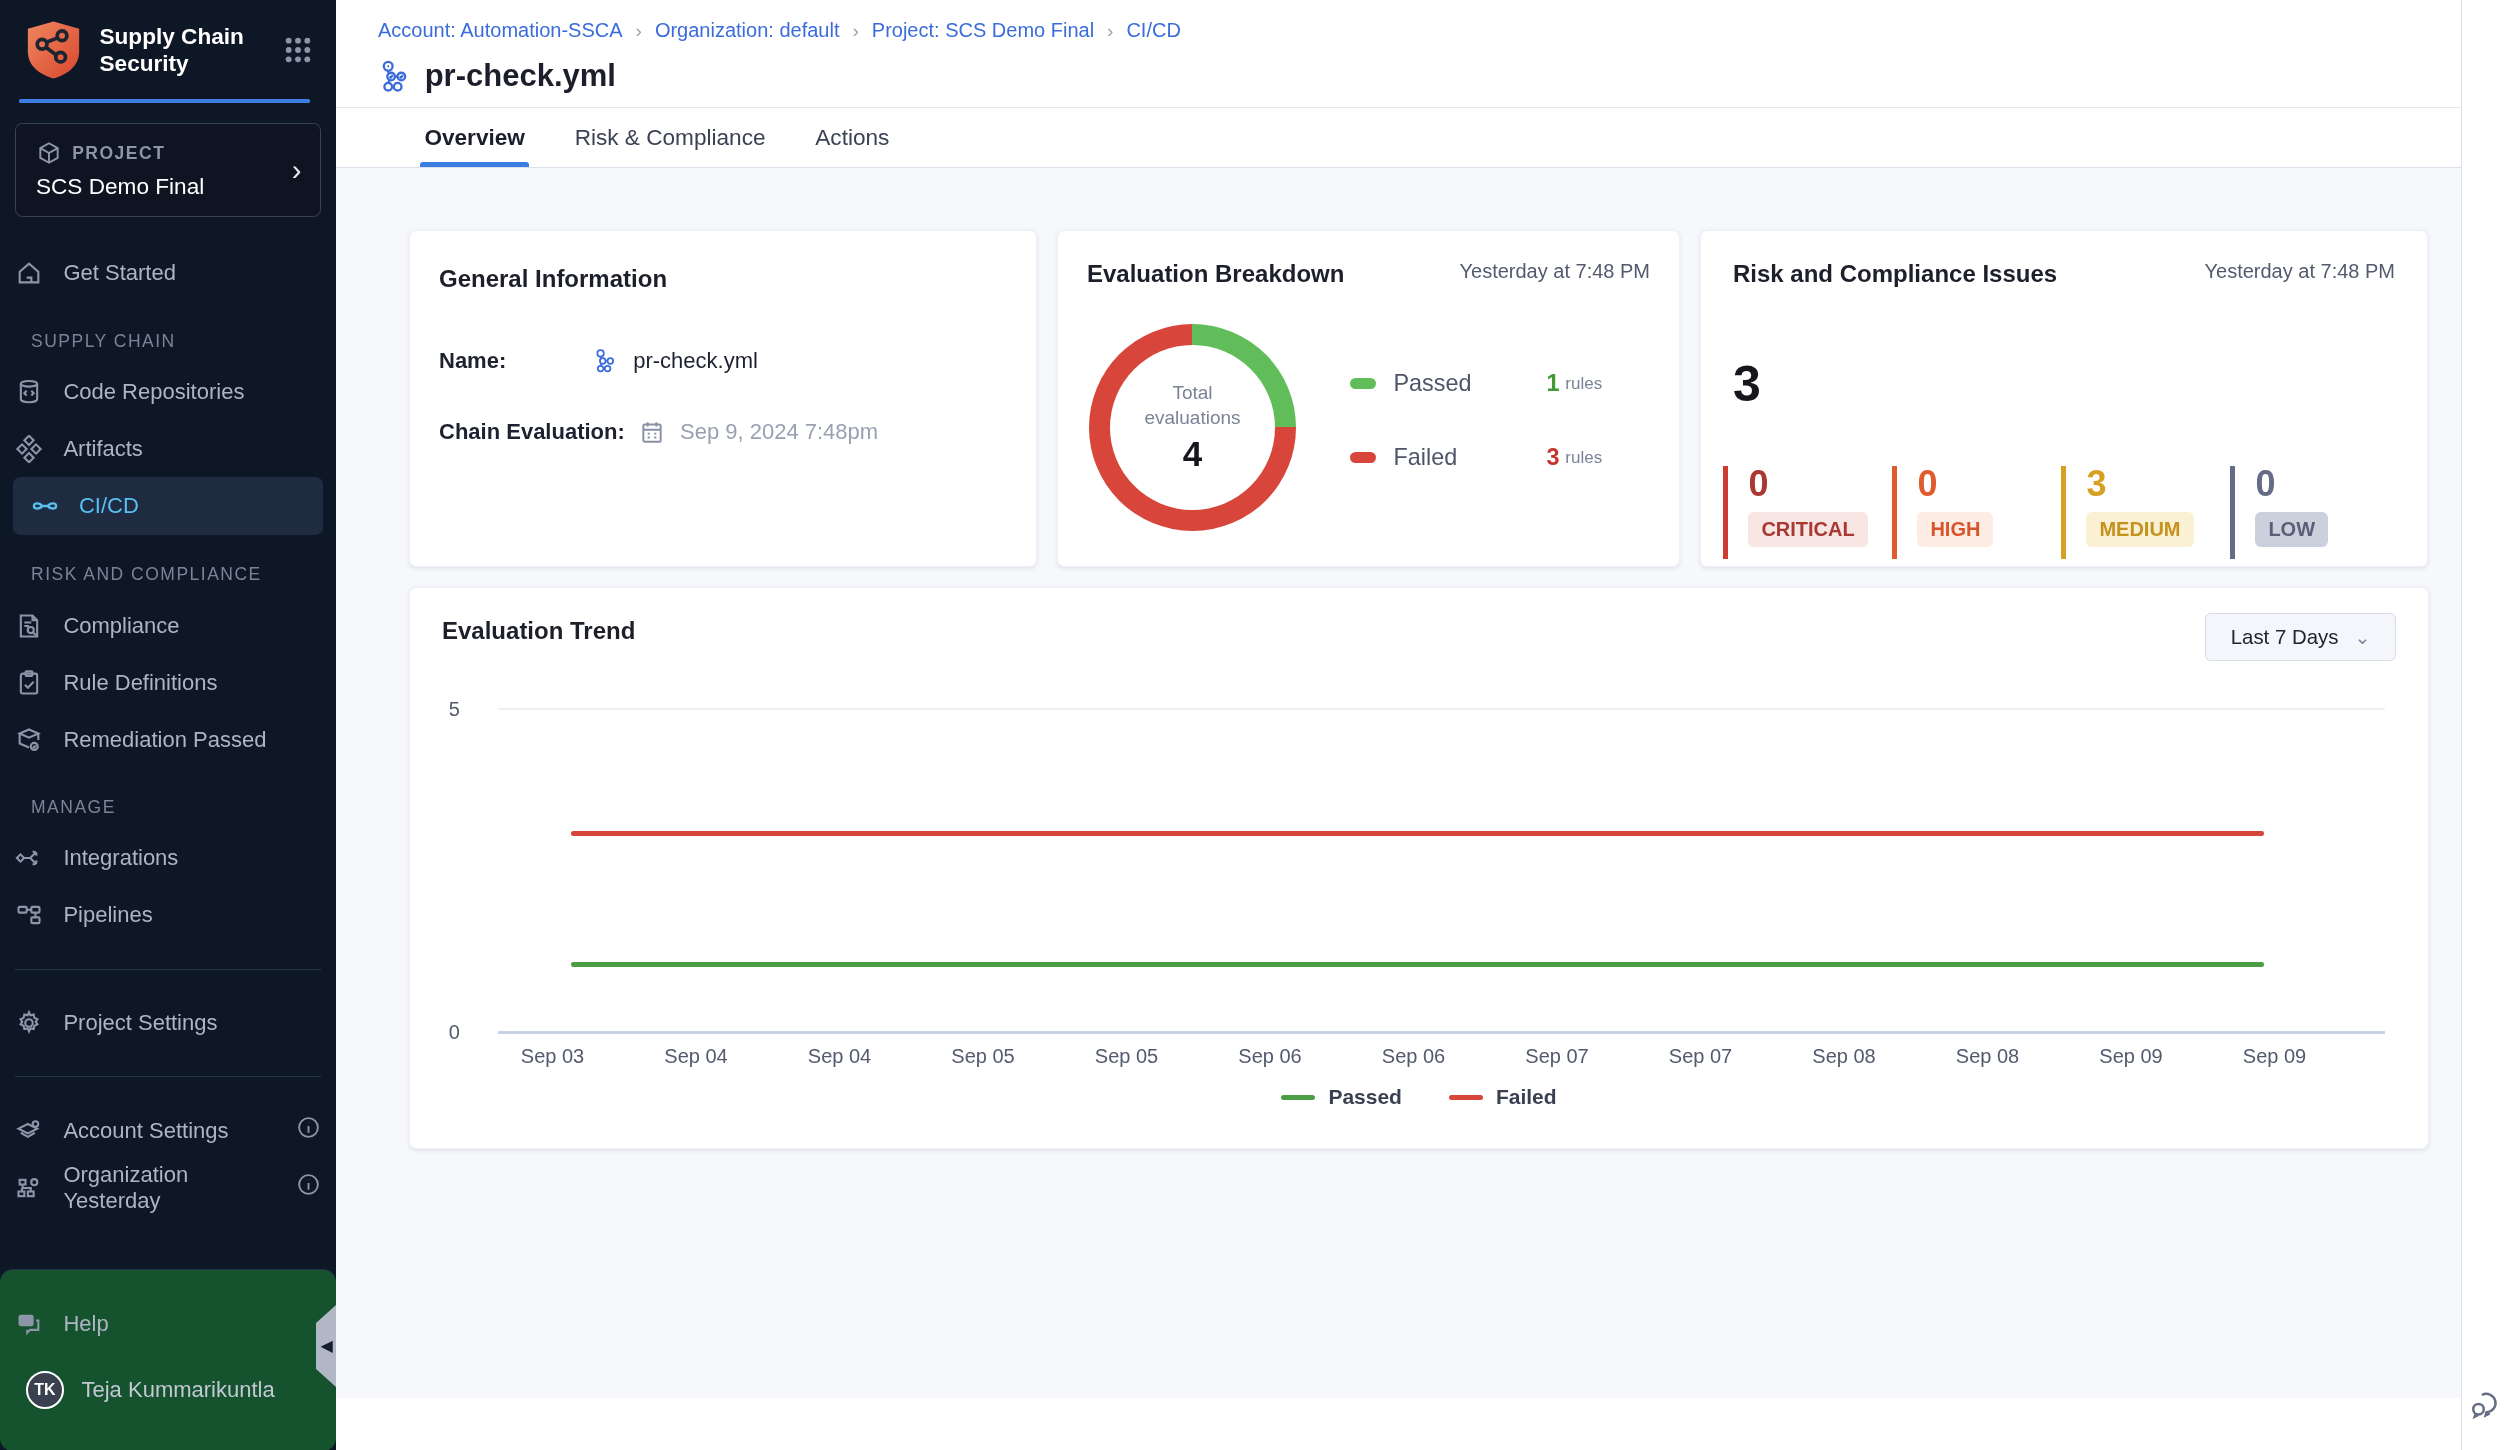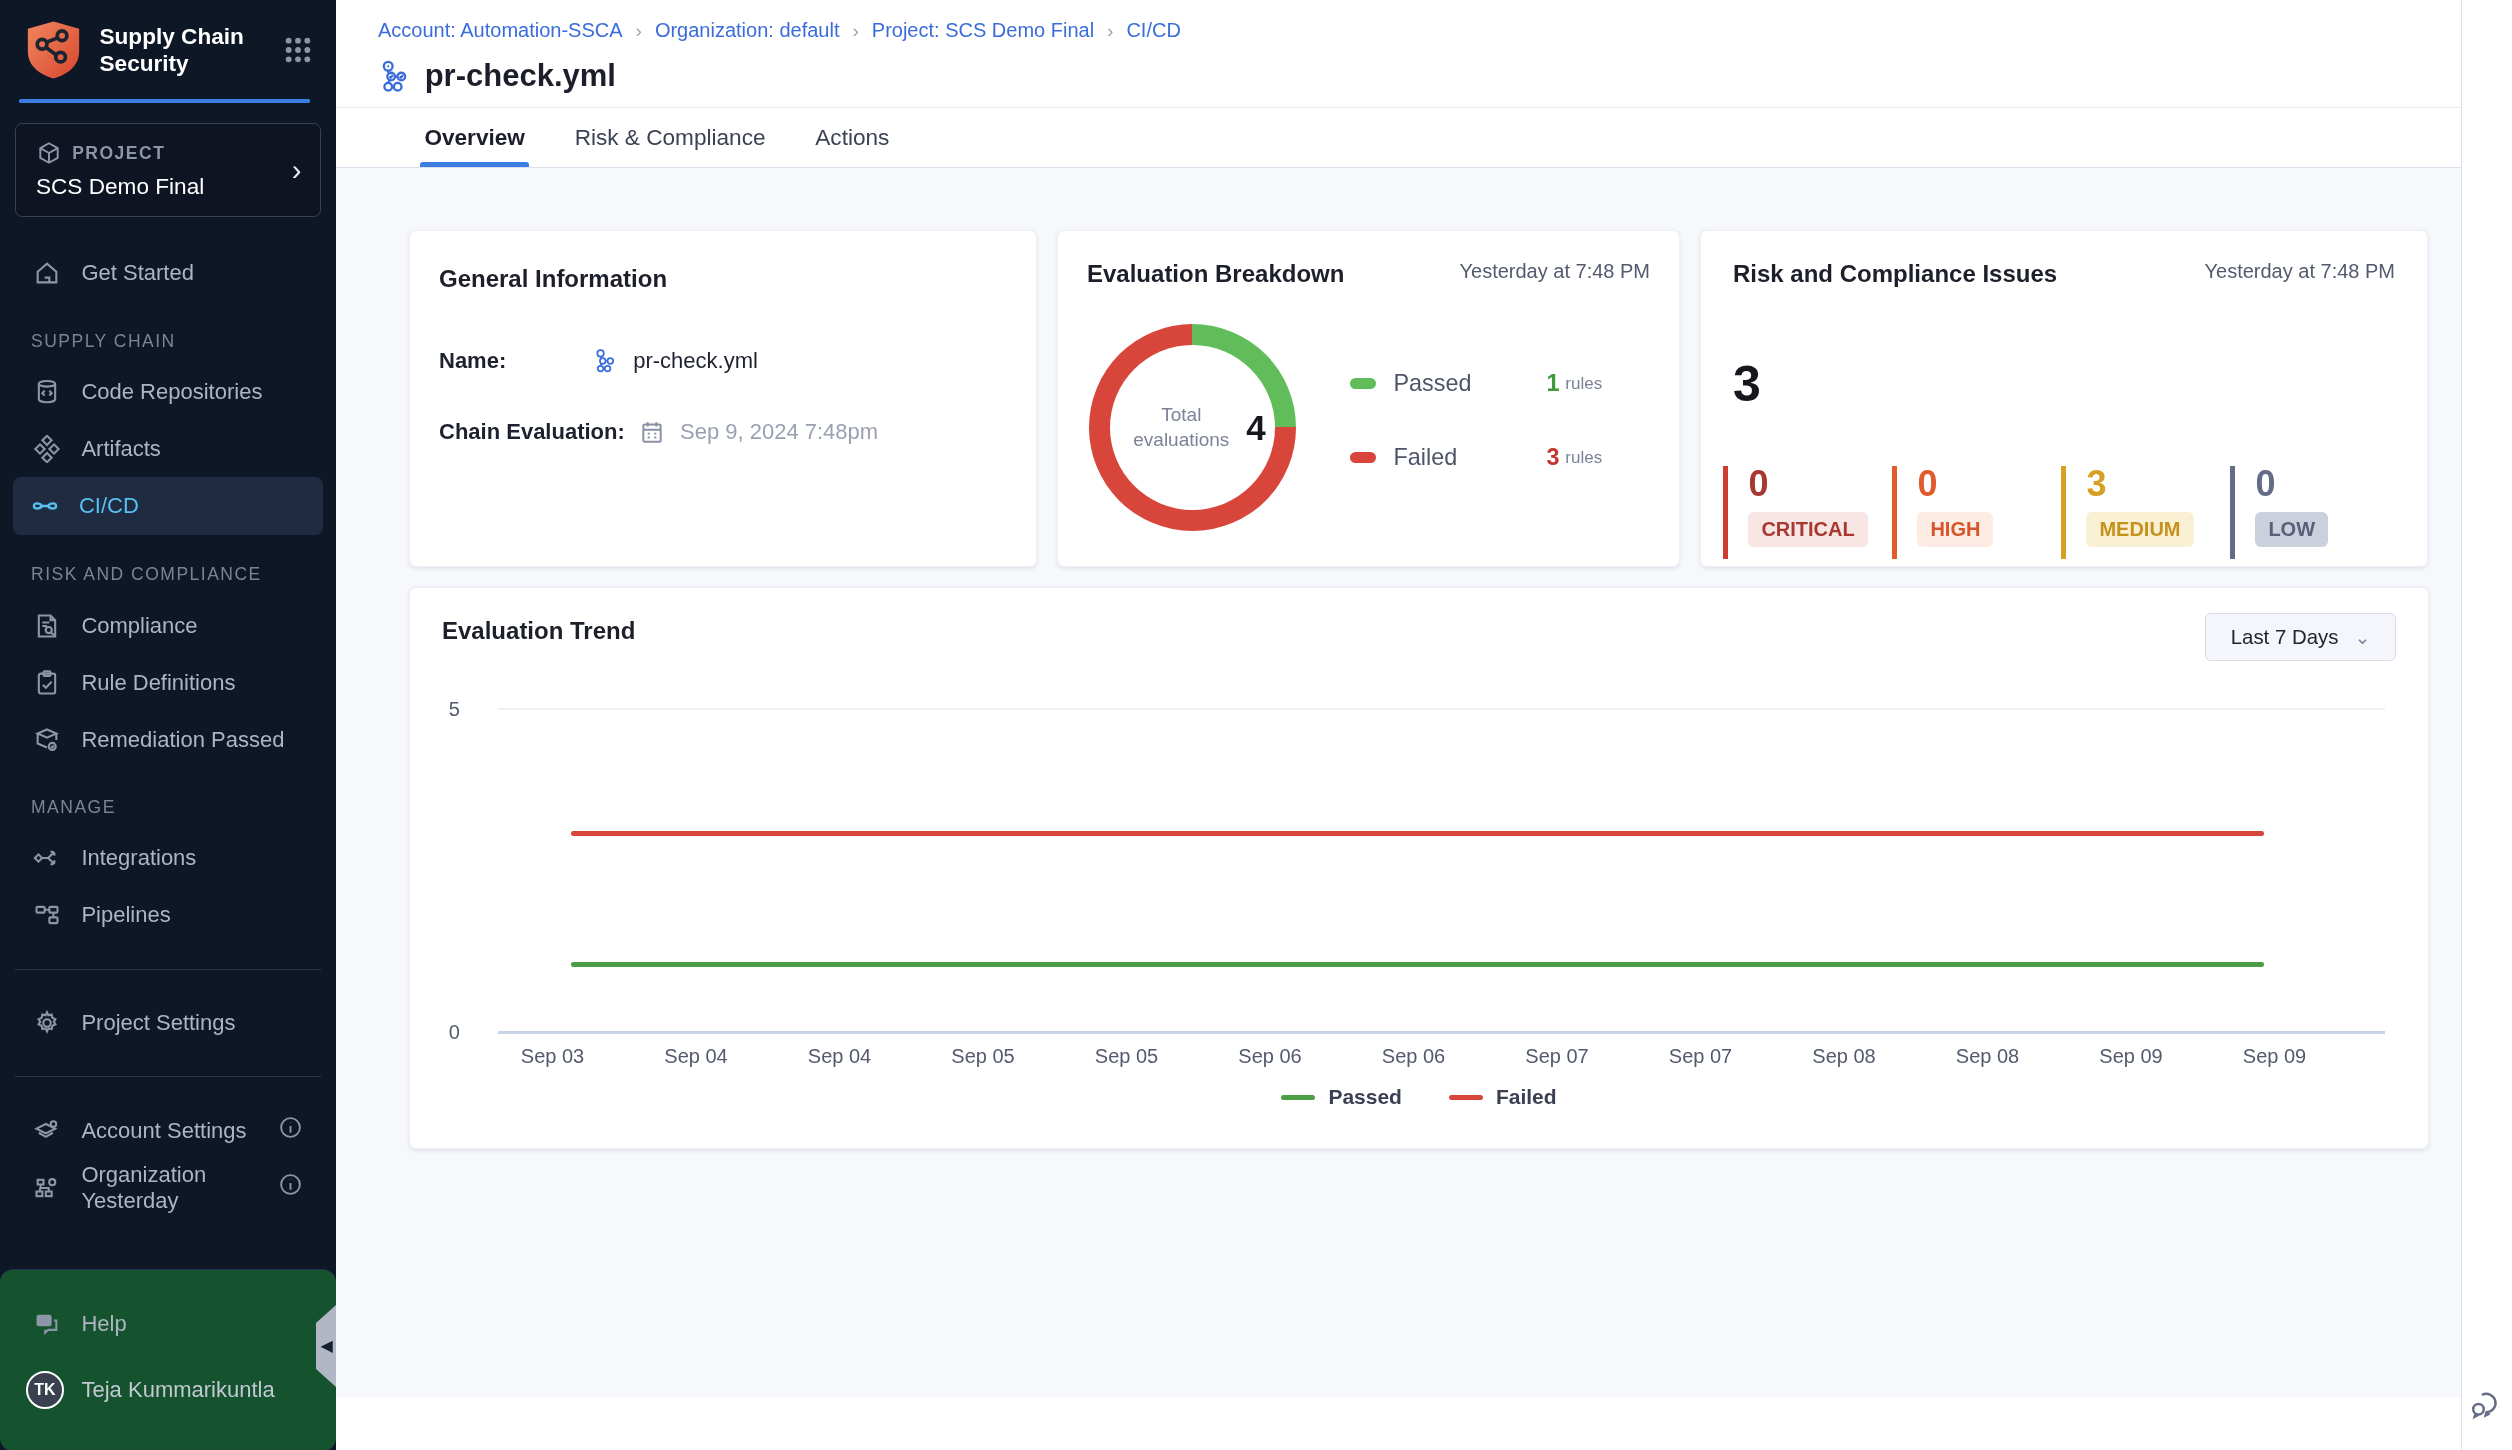--- a/index.html
+++ b/index.html
@@ -13,21 +13,21 @@
   .brand-title { color:#fff; font-size:22.6px; font-weight:bold; line-height:1.2; flex:1; }
   .grid-icon { width:32px; height:32px; cursor:pointer; }
   .brand-rule { height:3.6px; background:#3b7de0; margin:0 26px 0 19px; border-radius:1.5px; }
 
   .project-card { margin:20.4px 14.6px 0 14.6px; background:#0f1422; border:1.5px solid #3a4356; border-radius:7.3px; padding:16px 20.4px; position:relative; cursor:pointer; }
   .proj-top { display:flex; align-items:center; gap:10.2px; color:#8d95a8; font-size:17.5px; font-weight:bold; letter-spacing:1.5px; }
   .proj-name { color:#fff; font-size:22.6px; margin-top:7.3px; }
   .proj-chevron { position:absolute; right:19px; top:50%; transform:translateY(-50%); color:#e8eaf0; font-size:29px; }
 
   .nav { margin-top:28px; }
-  .nav-item { display:flex; align-items:center; gap:20.4px; height:57px; padding:0 33px; font-size:22px; color:#aeb4c4; cursor:pointer; }
+  .nav-item { display:flex; align-items:center; gap:20.4px; height:57px; padding:0 15px; font-size:22px; color:#aeb4c4; cursor:pointer; }
   .nav-item svg { width:28px; height:28px; flex:0 0 auto; color:#8d95a8; }
   .nav-item.active { margin:0 13px; padding:0 17.5px; border-radius:7.3px; background:#1e2b40; color:#57c1f2; height:58px; }
   .nav-item.active svg { color:#57c1f2; }
   .nav-section { padding:0 31px; margin:29px 0 11.7px 0; font-size:17.5px; letter-spacing:1.5px; color:#7b8496; }
   .side-divider { height:0.7px; background:#2a3447; margin:25px 14.6px; }
   .info-right { margin-left:auto; }
   .info-right svg { width:25px !important; height:25px !important; }
 
   .side-bottom { position:absolute; left:0; right:0; bottom:0; height:182px; background:#14532d; border-top:0.7px solid #223048; padding-top:25px;border-radius:13px; }
   .user-row { display:flex; align-items:center; gap:17.5px; padding:19px 26px; font-size:22px; color:#c3c8d4; cursor:pointer; }
@@ -64,21 +64,21 @@
   .info-label { font-weight:bold; color:#1e2130; min-width:139px; }
   .info-label.wide { min-width:168px; }
   .mini-icon { width:26px; height:26px; }
   .info-value { color:#1e2130; }
   .info-value.dim { color:#9aa0b2; }
 
   .card-breakdown { width:623px; height:337px; padding:29px 29px; position:relative; }
   .donut { position:absolute; left:31px; top:93px; width:207px; height:207px; border-radius:50%;
            background:conic-gradient(from 0deg, #61bd5a 0 25%, #d8453a 25% 100%); }
   .donut-hole { position:absolute; left:21px; top:21px; width:165px; height:165px; background:#fff; border-radius:50%;
-                display:flex; flex-direction:row; align-items:center; justify-content:center; gap:2.9px; }
+                display:flex; flex-direction:column; align-items:center; justify-content:center; gap:2.9px; }
   .donut-label { color:#7c8297; font-size:19px; text-align:center; line-height:1.3; width:124px; }
   .donut-total { color:#16161d; font-size:35px; font-weight:bold; }
   .bk-legend { position:absolute; left:292px; top:139px; display:flex; flex-direction:column; gap:47px; }
   .bk-row { display:flex; align-items:center; }
   .bk-swatch { width:26px; height:11.7px; border-radius:5.8px; margin-right:17.5px; }
   .bk-swatch.green { background:#61bd5a; }
   .bk-swatch.red { background:#d8453a; }
   .bk-name { font-size:23.4px; color:#4f5468; width:153px; }
   .bk-val { font-size:23.4px; font-weight:bold; }
   .bk-val.green { color:#3f9a38; }

